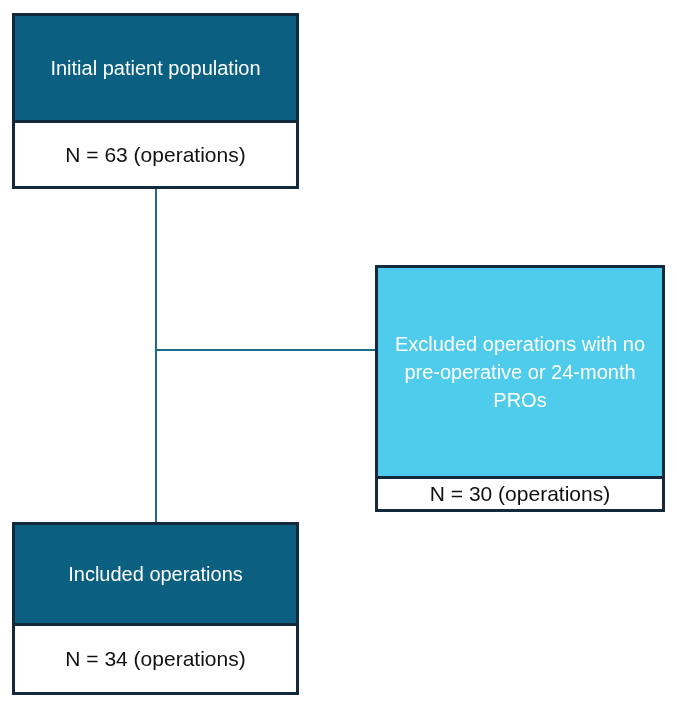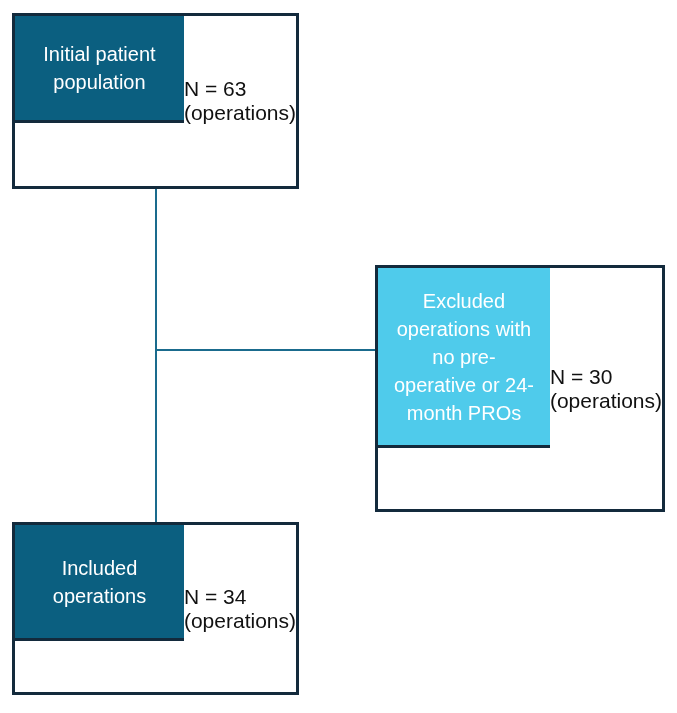--- a/index.html
+++ b/index.html
@@ -13,21 +13,21 @@
     height: 713px;
     background: #ffffff;
     font-family: "Liberation Sans", sans-serif;
     overflow: hidden;
   }
   .flow-box {
     position: absolute;
     border: 3px solid #132a3c;
     background: #ffffff;
     display: flex;
-    flex-direction: row;
+    flex-direction: column;
     box-sizing: border-box;
   }
   .box-header {
     display: flex;
     align-items: center;
     justify-content: center;
     text-align: center;
     color: #ffffff;
     font-size: 20px;
     line-height: 28px;
@@ -64,23 +64,23 @@
   .connector-h {
     left: 155px;
     top: 349px;
     width: 220px;
     height: 2px;
   }
   
   .box-initial  { left: 12px;  top: 13px;  width: 287px; height: 176px; }
   .box-initial  .box-header { height: 107px; }
   .box-excluded { left: 375px; top: 265px; width: 290px; height: 247px; }
-  .box-excluded .box-header { height: 180px; }
+  .box-excluded .box-header { height: 211px; }
   .box-included { left: 12px;  top: 522px; width: 287px; height: 173px; }
-  .box-included .box-header { height: 116px; }
+  .box-included .box-header { height: 101px; }
 </style>
 </head>
 <body>
 
 <div class="canvas">
 
   <div class="connector connector-v"></div>
   <div class="connector connector-h"></div>
 
   <div class="flow-box box-initial">

